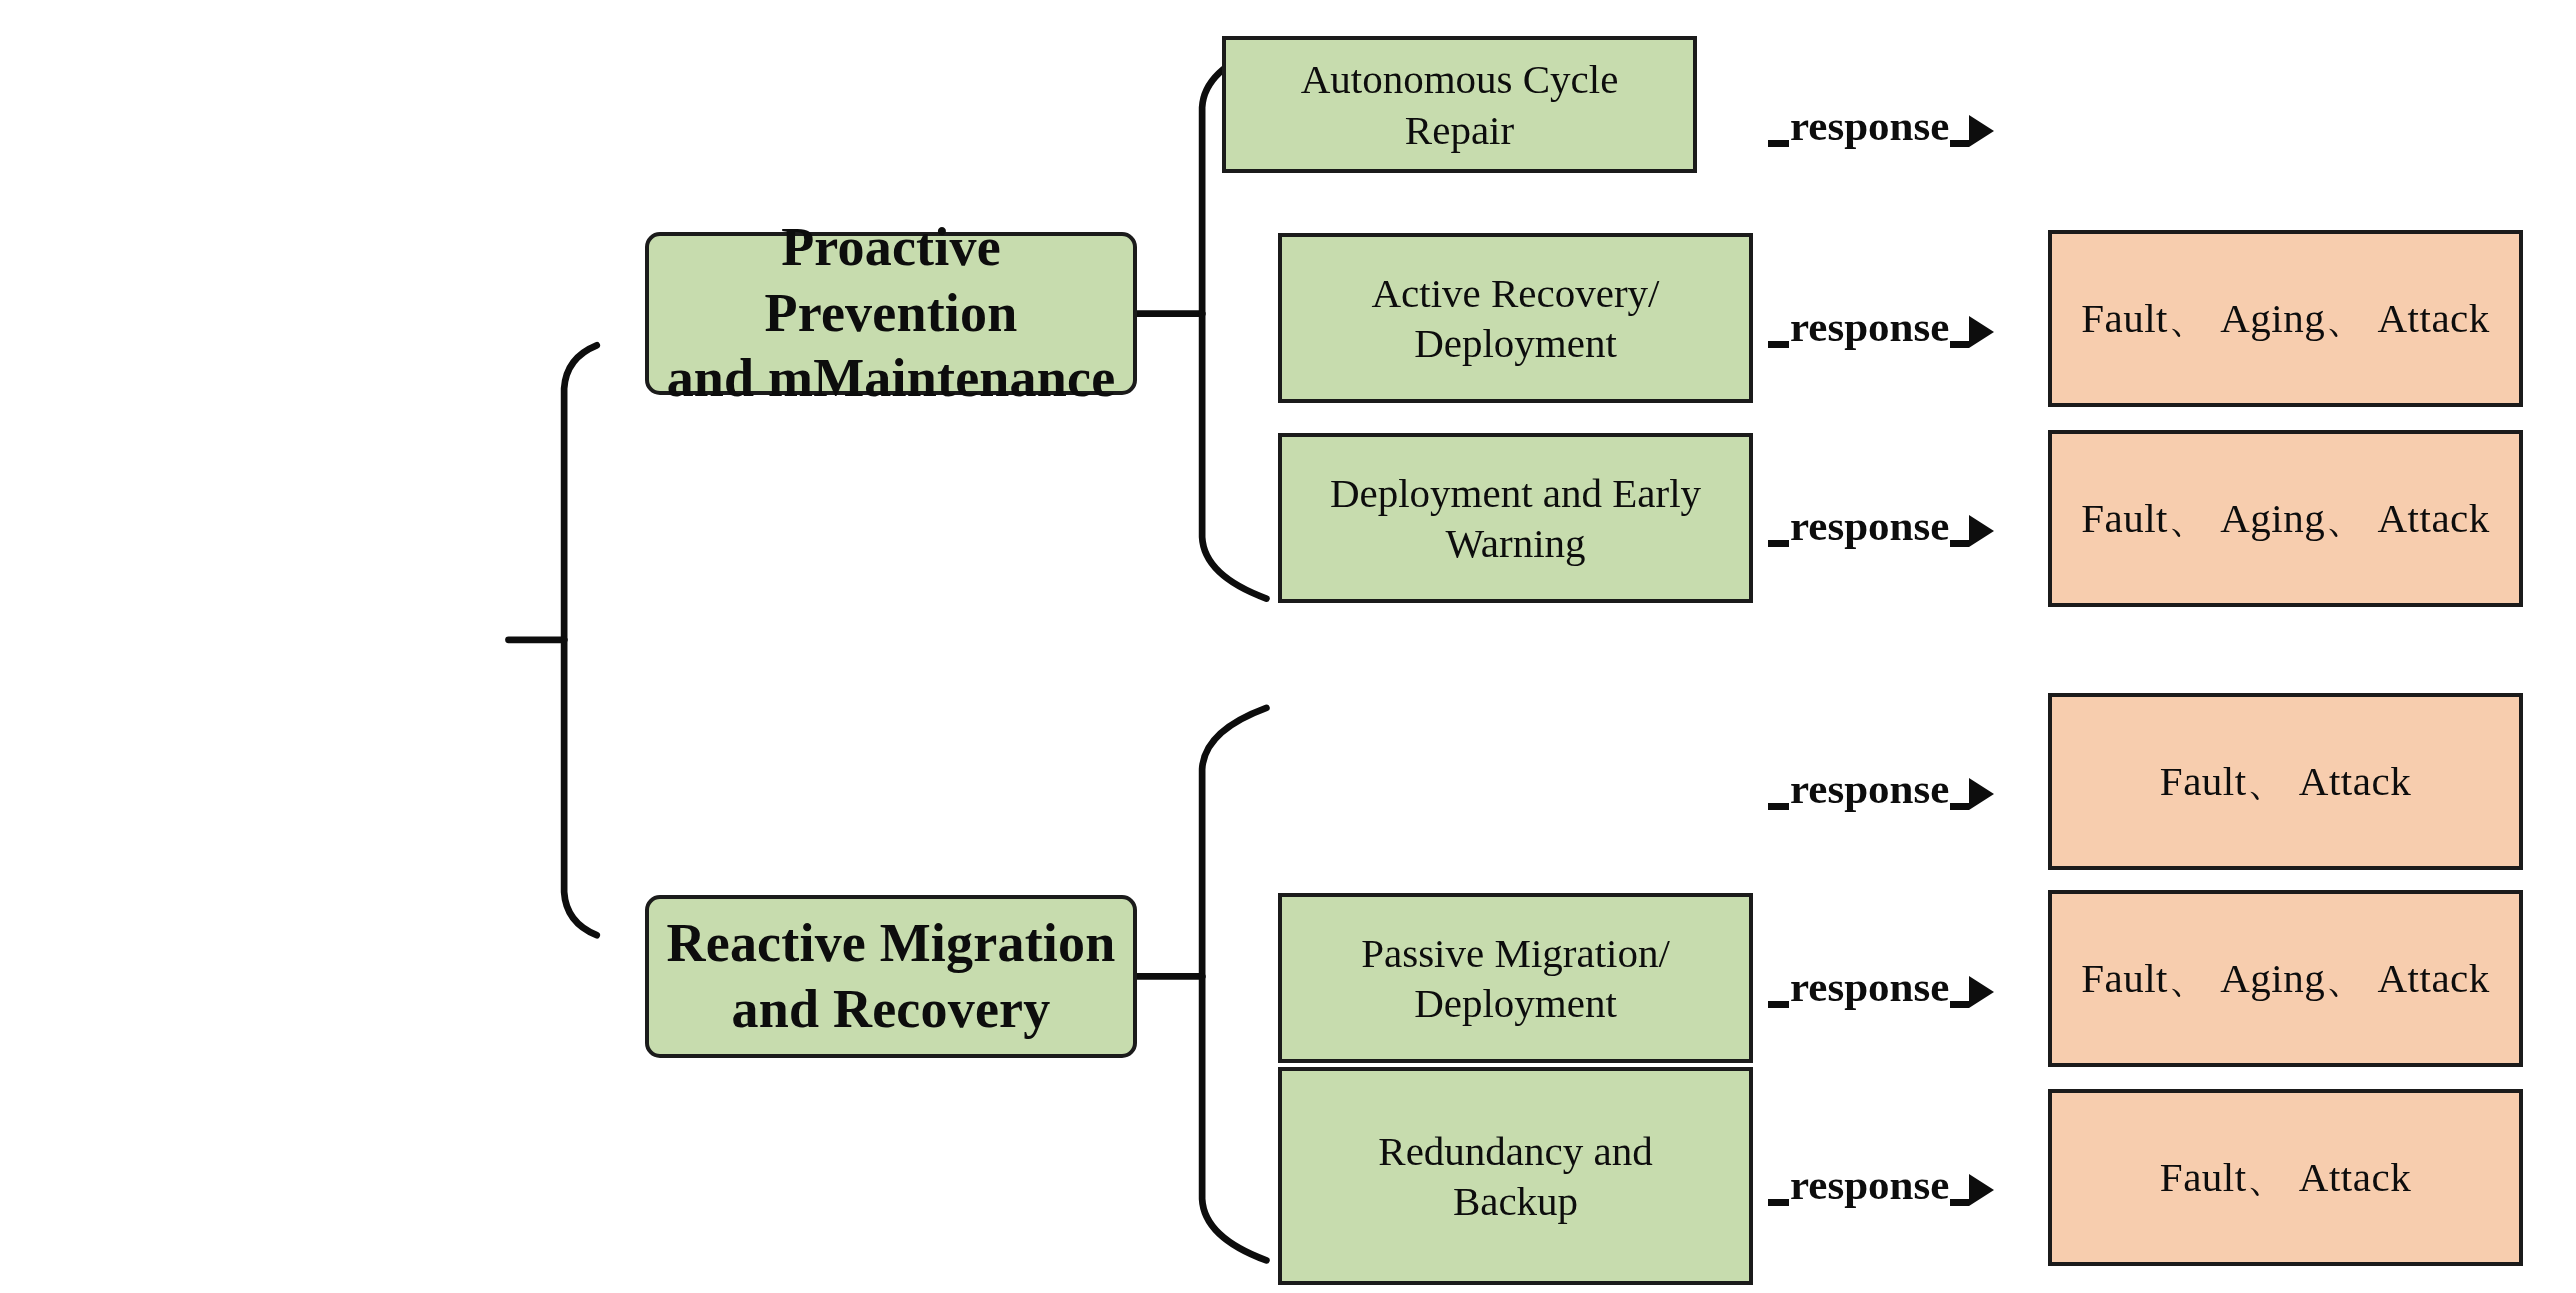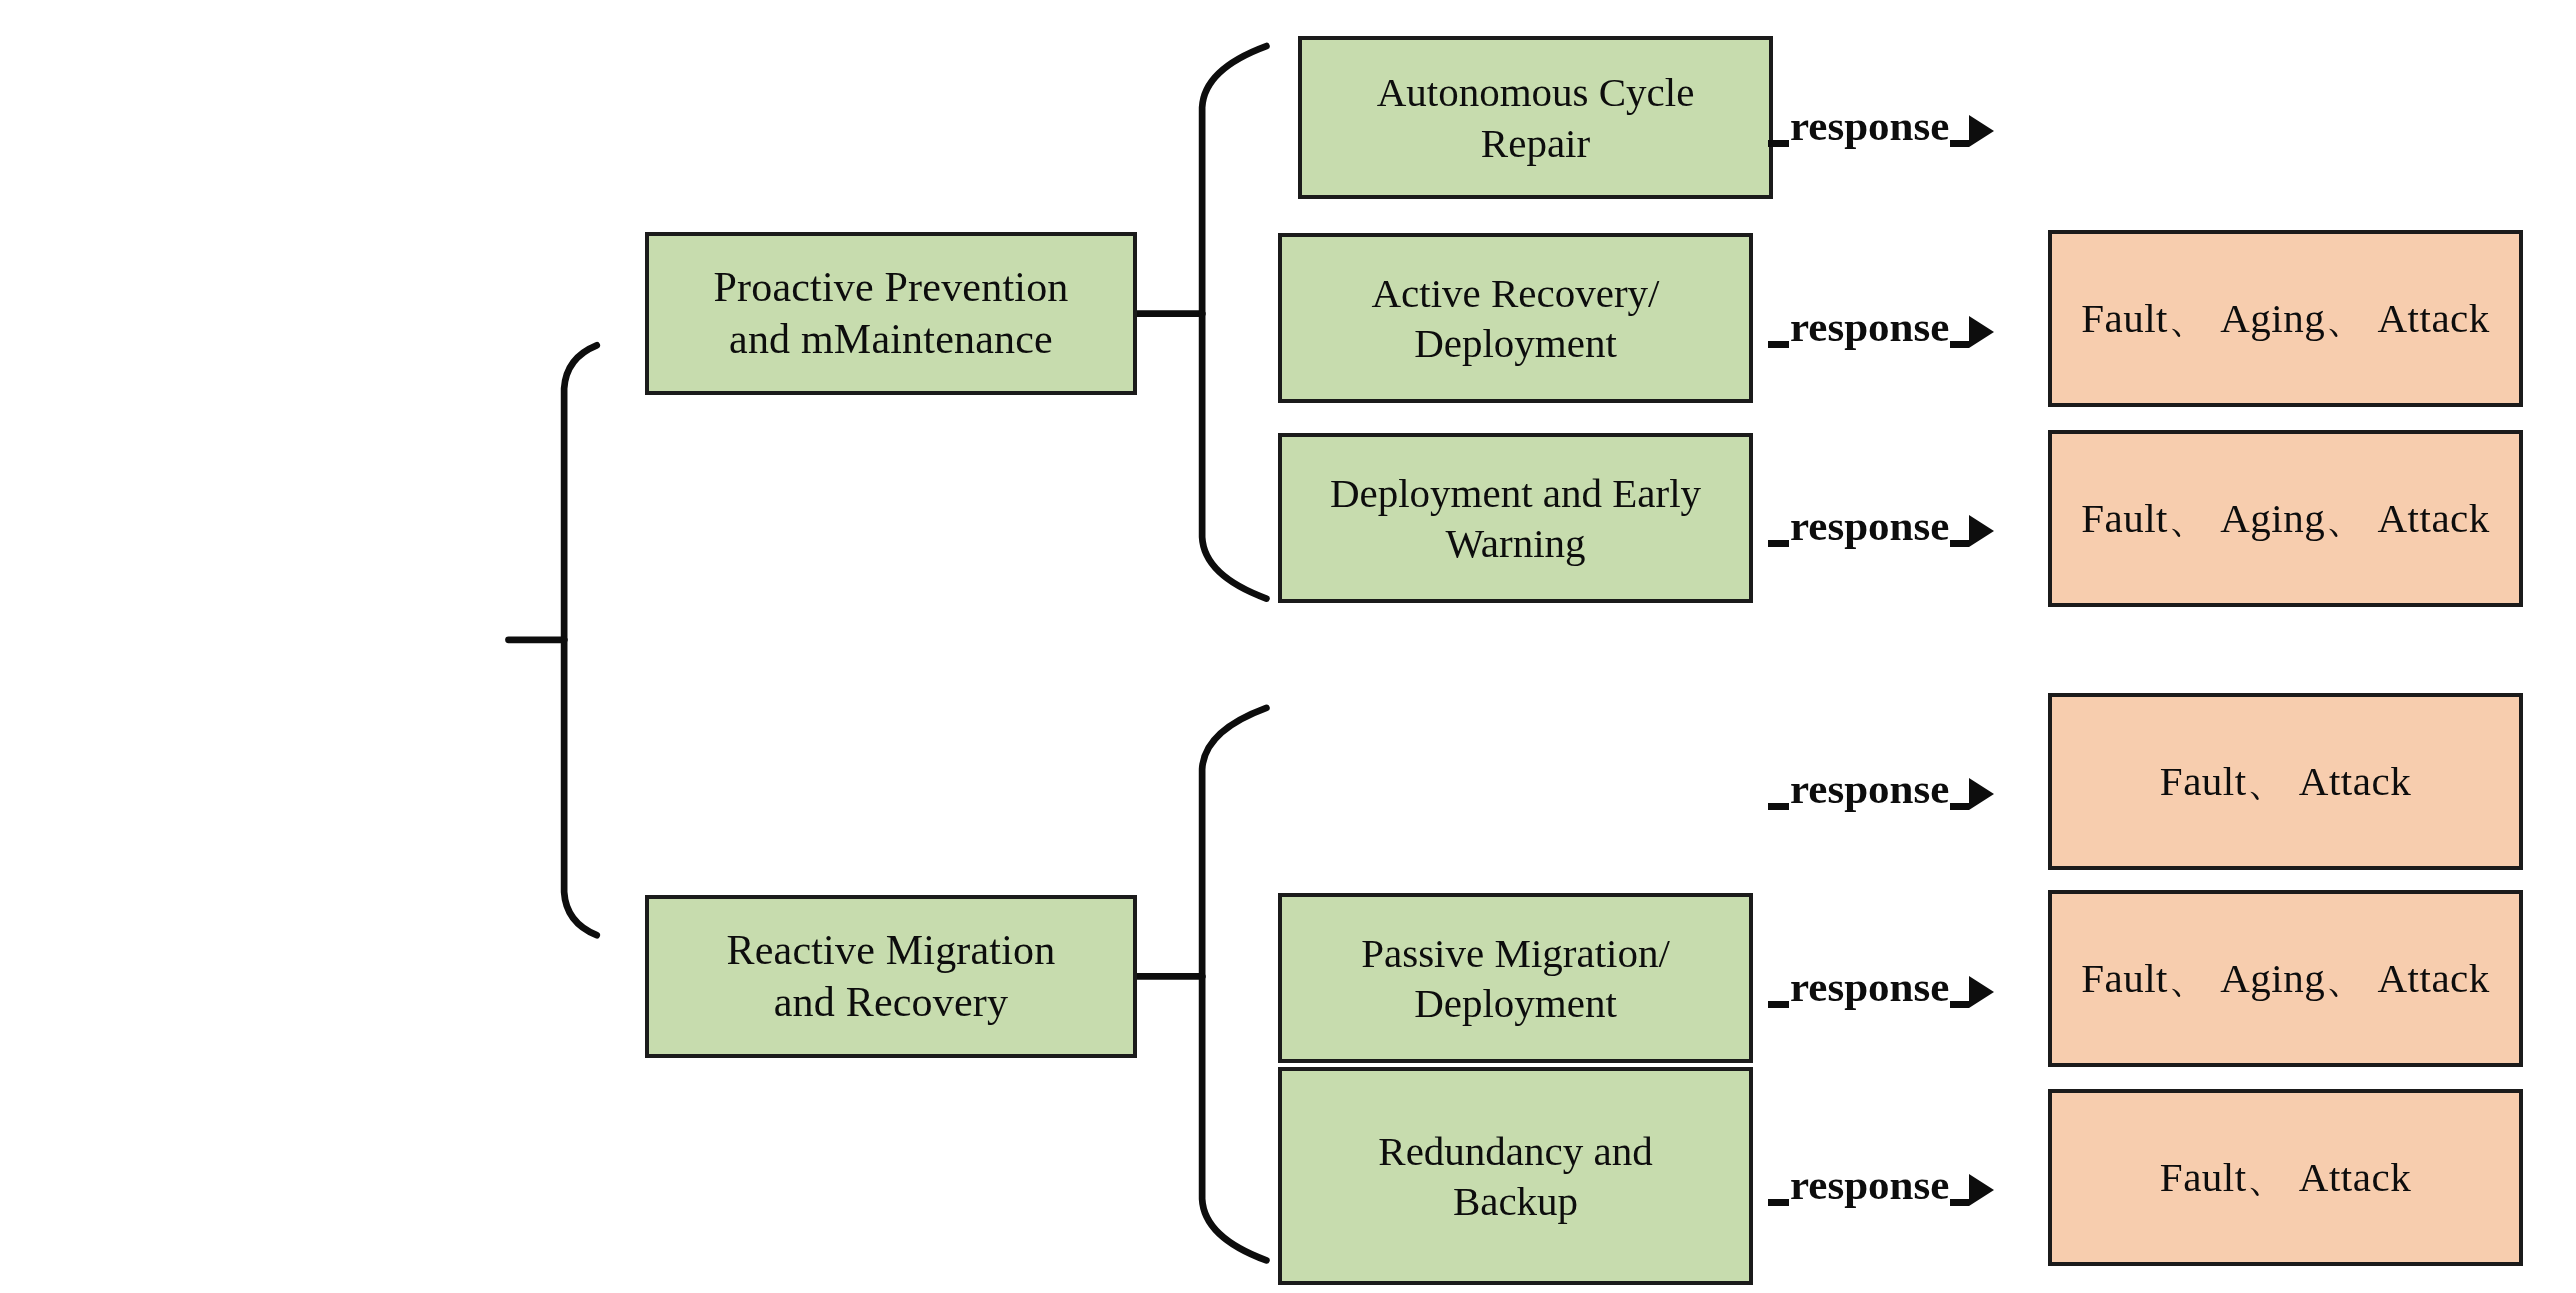--- a/index.html
+++ b/index.html
@@ -36,23 +36,24 @@
   }
   .node-green { background: #c7dcae; }
   .node-orange { background: #f7cdae; }
 
   .lvl1 {
     font-weight: bold;
     font-size: 52px;
     letter-spacing: 0.3px;
   }
   .lvl2 {
-    font-weight: normal;
-    font-size: 42px;
+    font-weight: bold;
+    font-size: 54px;
     letter-spacing: 0.2px;
+    border-radius: 15px;
   }
   .lvl3 {
     font-weight: normal;
     font-size: 41px;
   }
   .outcome {
     font-weight: normal;
     font-size: 41px;
     letter-spacing: 0.5px;
   }
@@ -129,21 +130,21 @@
   <div class="node node-green lvl2" style="left:645px; top:232px; width:492px; height:163px;">
     <span class="label">Proactive Prevention
 and mMaintenance</span>
   </div>
 
   <div class="node node-green lvl2" style="left:645px; top:895px; width:492px; height:163px;">
     <span class="label">Reactive Migration
 and Recovery</span>
   </div>
 
-  <div class="node node-green lvl3" style="left:1298px; top:36px; width:475px; height:163px;">
+  <div class="node node-green lvl3" style="left:1222px; top:36px; width:475px; height:137px;">
     <span class="label">Autonomous Cycle
 Repair</span>
   </div>
 
   <div class="node node-green lvl3" style="left:1278px; top:233px; width:475px; height:170px;">
     <span class="label">Active Recovery/
 Deployment</span>
   </div>
 
   <div class="node node-green lvl3" style="left:1278px; top:433px; width:475px; height:170px;">

